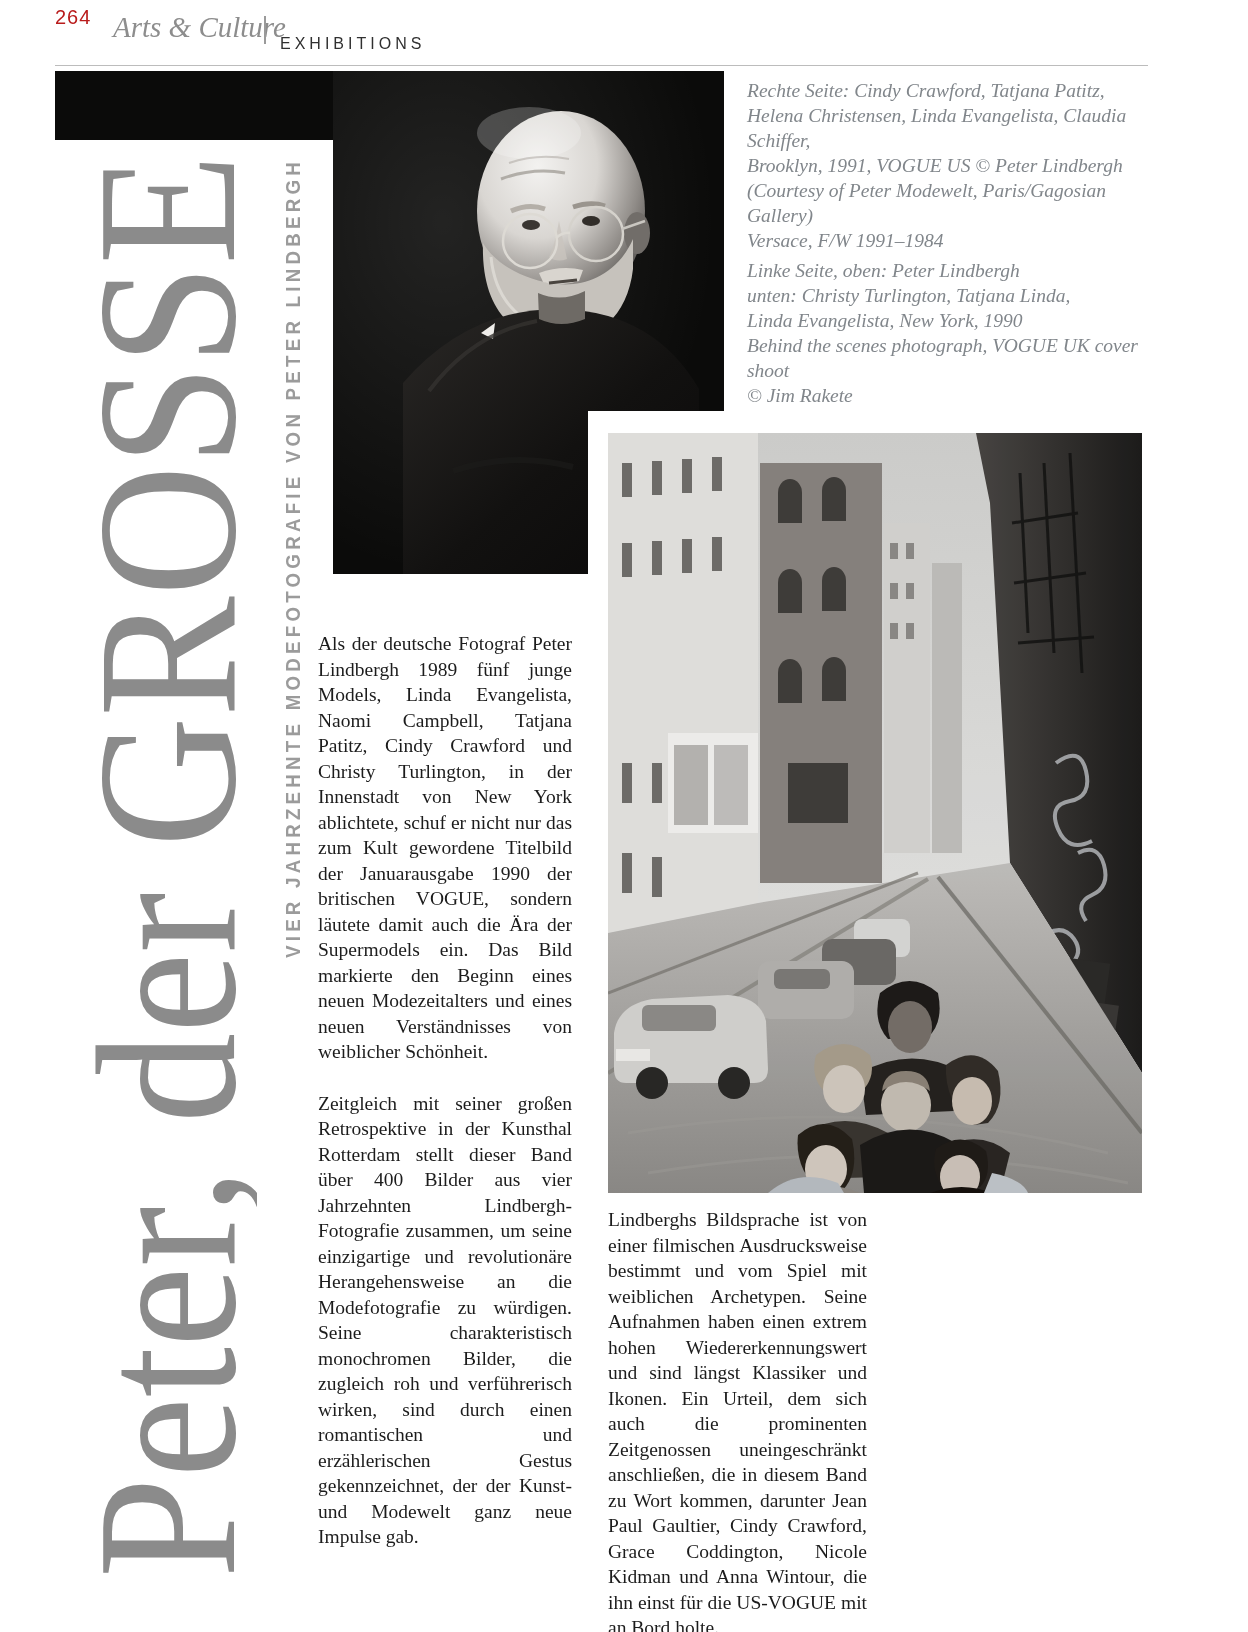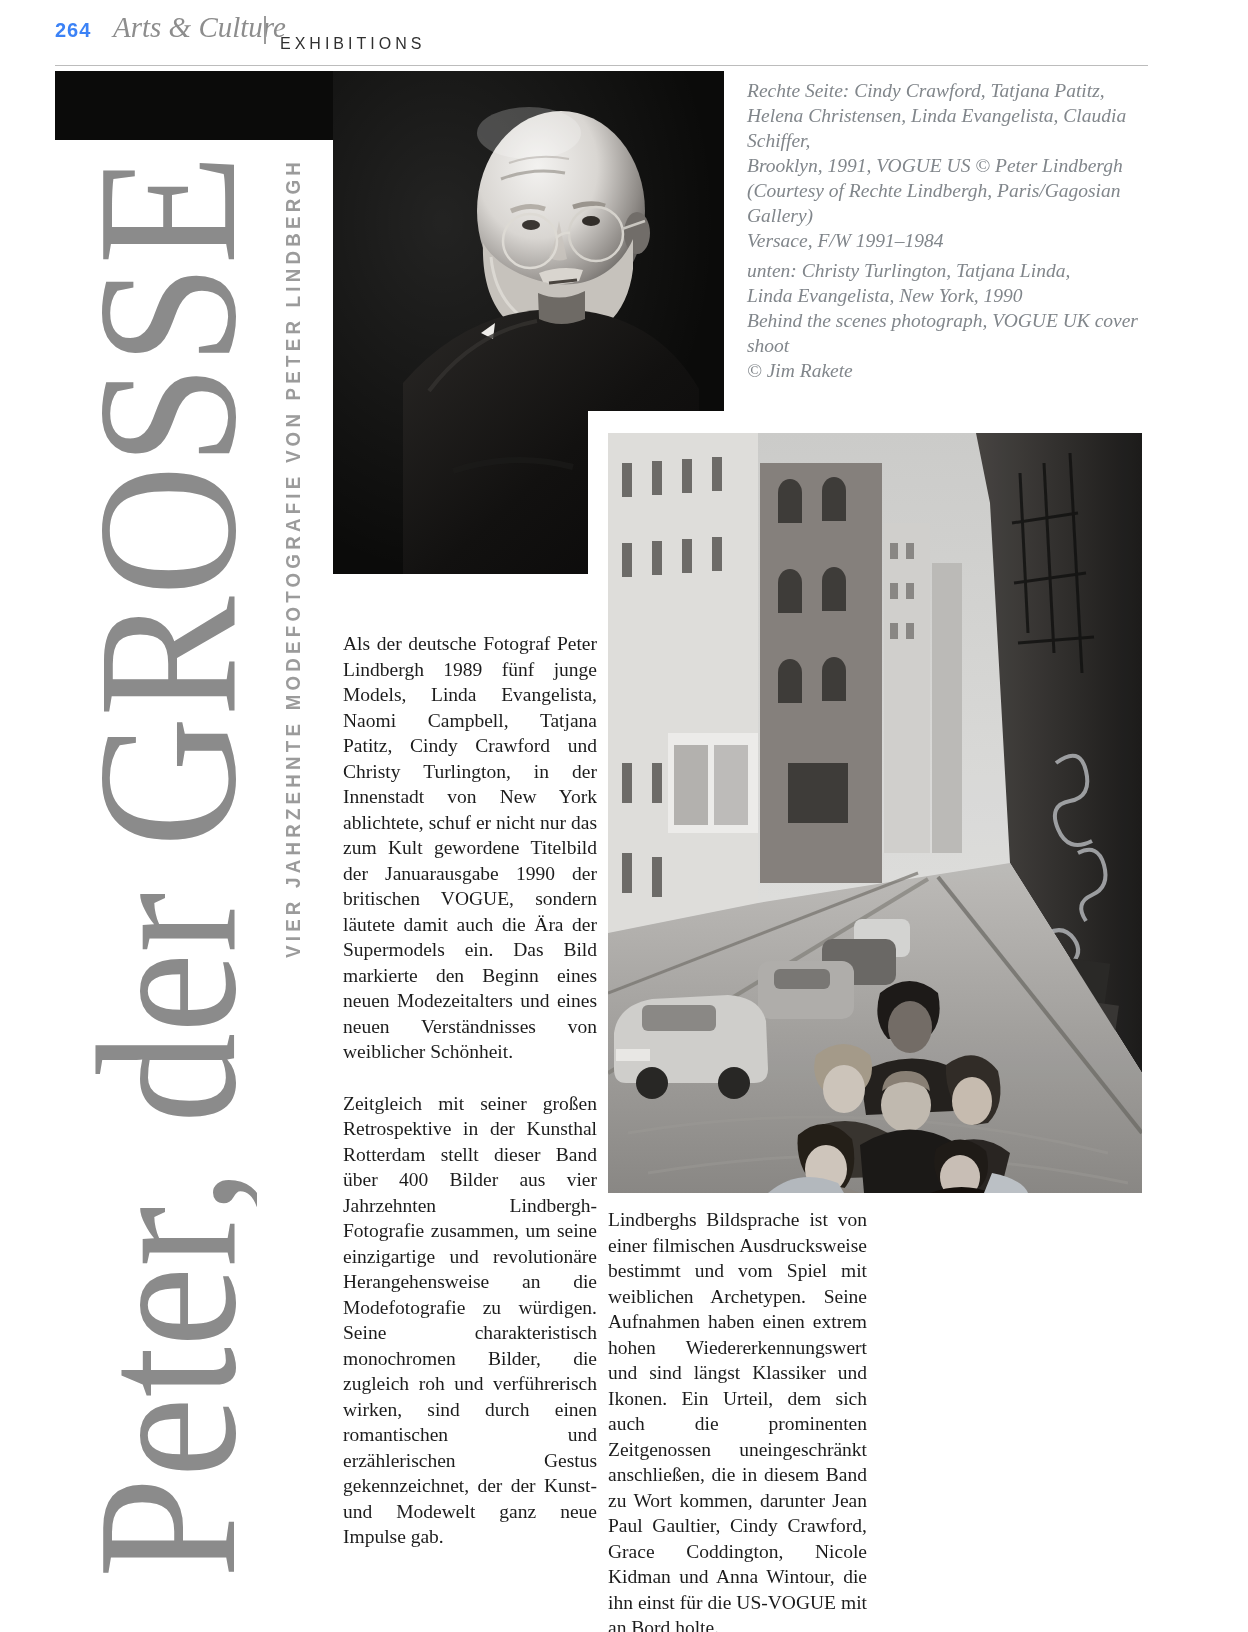--- a/index.html
+++ b/index.html
@@ -1,21 +1,21 @@
 <!DOCTYPE html>
 <html lang="de"><head>
 <meta charset="utf-8">
 <style>
   html,body{margin:0;padding:0;background:#ffffff;}
   #page{position:relative;width:1248px;height:1632px;background:#ffffff;overflow:hidden;
         font-family:"Liberation Serif",serif;}
 
   
-  .pagenum{position:absolute;left:55px;top:19px;font-family:"Liberation Sans",sans-serif;
-           font-weight:bold;font-size:20px;color:#3b82f6;letter-spacing:1px;}
+  .pagenum{position:absolute;left:55px;top:6px;font-family:"Liberation Sans",sans-serif;
+           font-weight:normal;font-size:20px;color:#b91c1c;letter-spacing:1px;}
   .section{position:absolute;left:101px;top:11px;font-style:italic;font-size:29px;color:#8d8d8d;margin-left:12px;}
   .hdr-divider{position:absolute;left:264px;top:16px;width:2px;height:28px;background:#9a9a9a;}
   .category{position:absolute;left:280px;top:35px;font-family:"Liberation Sans",sans-serif;
             font-size:16px;letter-spacing:4px;color:#303030;}
   .hdr-rule{position:absolute;left:55px;top:65px;width:1093px;height:1px;background:#bcbcbc;}
 
   
   .hero-black{position:absolute;left:55px;top:71px;width:669px;height:340px;background:#0b0b0a;}
   .title-panel{position:absolute;left:55px;top:140px;width:278px;height:272px;background:#ffffff;}
   .portrait-wrap{position:absolute;left:333px;top:71px;width:391px;height:503px;}
@@ -31,21 +31,21 @@
   .caption-1{top:78px;}
   .caption-2{top:258px;}
 
   
   .street-wrap{position:absolute;left:608px;top:433px;width:534px;height:760px;}
   .street-wrap svg{display:block;}
 
   
   .bodycol{position:absolute;font-size:19.5px;line-height:25.5px;color:#1c1c1c;
            text-align:justify;hyphens:auto;-webkit-hyphens:auto;}
-  .col1{left:343px;top:631px;width:254px;}
+  .col1{left:318px;top:631px;width:254px;}
   .col2{left:608px;top:1207px;width:259px;}
   .bodycol p{margin:0 0 26px 0;}
 </style>
 </head>
 <body>
 
 <div id="page">
 
   <div class="pagenum">264</div>
   <div class="section">Arts &amp; Culture</div>
@@ -120,24 +120,25 @@
   </svg>
 
   <svg class="vsub" width="44" height="814" viewBox="0 0 44 814">
     <text transform="translate(34,810) rotate(-90)" font-family="Liberation Sans, sans-serif" font-size="20" font-weight="bold" letter-spacing="4.5" textLength="800" lengthAdjust="spacingAndGlyphs" fill="#9b9b9b">VIER JAHRZEHNTE MODEFOTOGRAFIE VON PETER LINDBERGH</text>
   </svg>
 
   <div class="caption caption-1">
       <div>Rechte Seite: Cindy Crawford, Tatjana Patitz,</div>
       <div>Helena Christensen, Linda Evangelista, Claudia Schiffer,</div>
       <div>Brooklyn, 1991, VOGUE US © Peter Lindbergh</div>
-      <div>(Courtesy of Rechte Lindbergh, Paris/Gagosian Gallery)</div>
+      <div>(Courtesy of Peter Modewelt, Paris/Gagosian Gallery)</div>
       <div>Versace, F/W 1991–1984</div>
     </div>
   <div class="caption caption-2">
+      <div>Linke Seite, oben: Peter Lindbergh</div>
       <div>unten: Christy Turlington, Tatjana Linda,</div>
       <div>Linda Evangelista, New York, 1990</div>
       <div>Behind the scenes photograph, VOGUE UK cover shoot</div>
       <div>© Jim Rakete</div>
     </div>
 
   <div class="street-wrap">
     <svg width="534" height="760" viewBox="0 0 534 760">
       <defs>
         <linearGradient id="sky" x1="0" y1="0" x2="0" y2="1">

